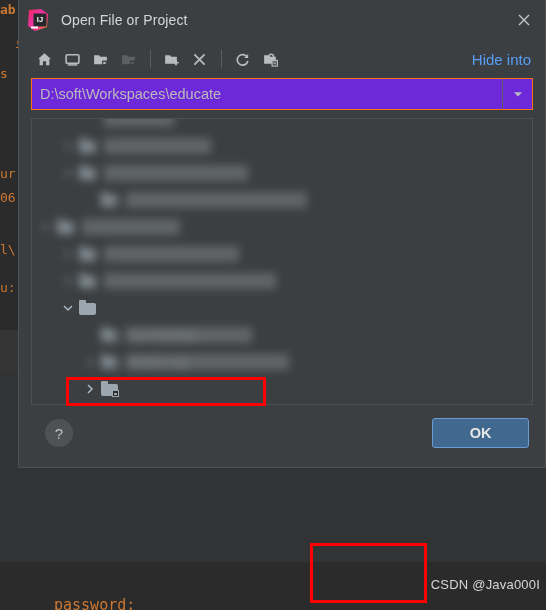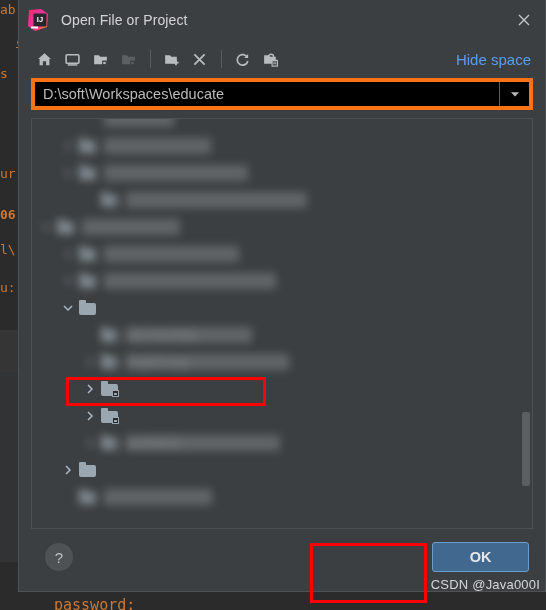--- a/index.html
+++ b/index.html
@@ -33,21 +33,21 @@
   }
   #bg-green {
     position: absolute; right: 0px; top: 402px; width: 5px; height: 10px;
     background: #6a8759;
   }
 
   
   #dialog {
     position: absolute;
     left: 18px; top: 0px;
-    width: 528px; height: 592px;
+    width: 528px; height: 468px;
     background: #3c3f41;
     border: 1px solid #4e5254;
     border-top: none;
     display: flex; flex-direction: column;
   }
 
   
   #titlebar {
     height: 40px; flex: 0 0 40px;
     display: flex; align-items: center;
@@ -96,22 +96,22 @@
     font-size: 15px;
     cursor: pointer;
     padding-right: 4px;
   }
 
   
   #path-row {
     flex: 0 0 32px;
     margin: 0 12px 0 12px;
     display: flex;
-    border: 4px solid #f97316;
-    background: #000000;
+    border: 1px solid #f97316;
+    background: #6d28d9;
     height: 30px;
   }
   #path-input {
     flex: 1 1 auto;
     background: transparent;
     border: none; outline: none;
     color: #bbbbbb;
     font-size: 14.5px;
     padding: 0 8px;
     font-family: "Liberation Sans", sans-serif;
@@ -269,25 +269,25 @@
     content:""; position:absolute; left:1px; top:2px; width:3px; height:2px;
     background:#9aa7b0;
   }
 </style>
 </head>
 <body>
 
 <div id="bg-editor">
   <div id="bg-band"></div>
   <div id="bg-band2"></div>
-  <div class="code-line" style="left:0px;  top:2px;">ab</div>
+  <div class="code-line" style="left:0px;  top:2px;font-weight:bold;">ab</div>
   <div class="code-line" style="left:16px;  top:34px;text-decoration:underline;">cN</div>
   <div class="code-line" style="left:0px;  top:66px;">s</div>
   <div class="code-line" style="left:0px;  top:166px;text-align:right;">ur</div>
-  <div class="code-line" style="left:0px;  top:207px;font-weight:bold;">06</div>
+  <div class="code-line" style="left:0px;  top:190px;">06</div>
   <div class="code-line" style="left:0px;  top:242px;">l\</div>
   <div class="code-line" style="left:0px;  top:280px;">u:</div>
   <div class="code-line" style="left:54px; top:596px; font-size:15px;">password:</div>
   <div id="bg-green"></div>
 </div>
 
 <div id="dialog">
 
   <div id="titlebar">
     <div id="app-logo">
@@ -360,21 +360,21 @@
       </svg>
     </div>
     <div class="tb-btn">
       <svg width="17" height="17" viewBox="0 0 16 16">
         <path d="M2 4 L6.6 4 L7.8 5.5 L13 5.5 L13 12 L2 12 Z" fill="#b9bcbd"></path>
         <circle cx="8.5" cy="5.4" r="2.4" fill="none" stroke="#b9bcbd" stroke-width="1.3"></circle>
         <rect x="9.5" y="8.8" width="5" height="5.4" fill="#3c3f41" stroke="#b9bcbd" stroke-width="1.1"></rect>
         <path d="M10.6 10.4 L13.4 10.4 M10.6 12 L13.4 12" stroke="#b9bcbd" stroke-width="0.9"></path>
       </svg>
     </div>
-    <div id="hide-path">Hide space</div>
+    <div id="hide-path">Hide into</div>
   </div>
 
   <div id="path-row">
     <input id="path-input" type="text" spellcheck="false" value="D:\soft\Workspaces\educate" style="">
     <div id="path-dropdown">
       <svg width="14" height="14" viewBox="0 0 14 14">
         <path d="M3 5.2 L7 9.4 L11 5.2 Z" fill="#b9bcbd"></path>
       </svg>
     </div>
   </div>

